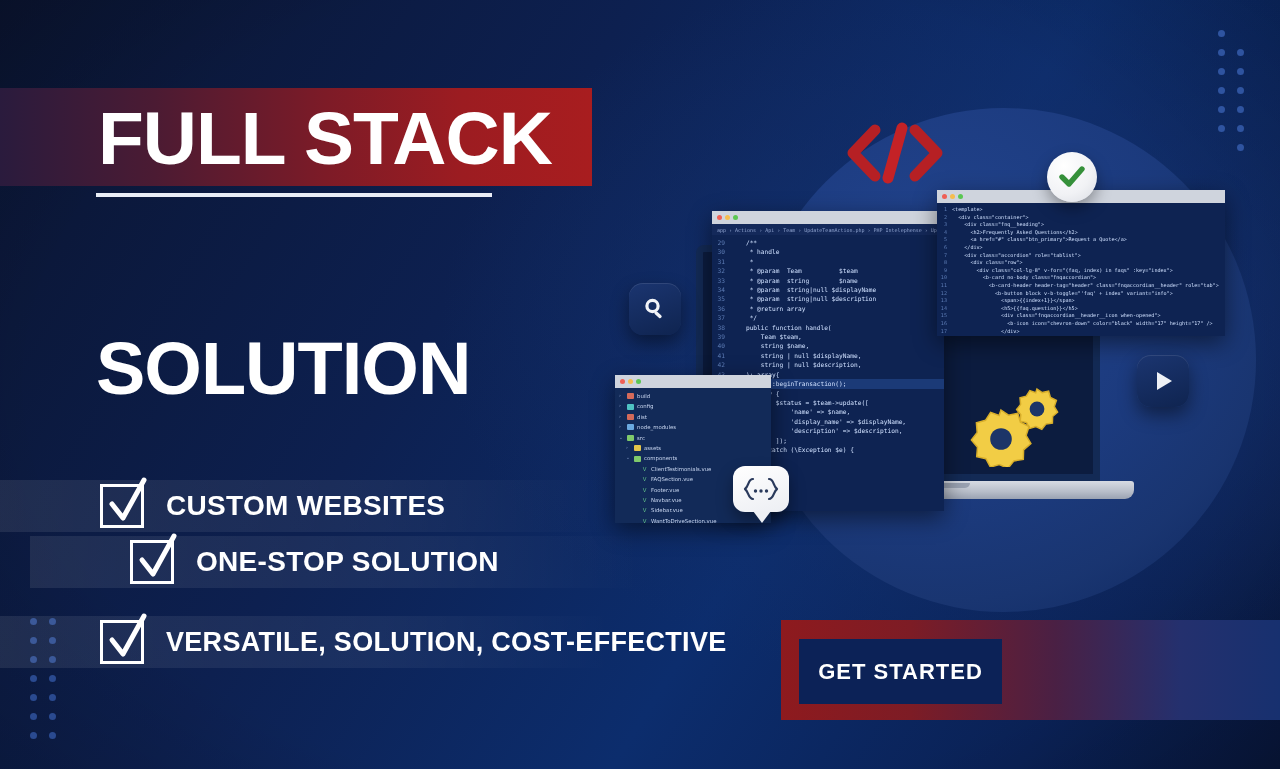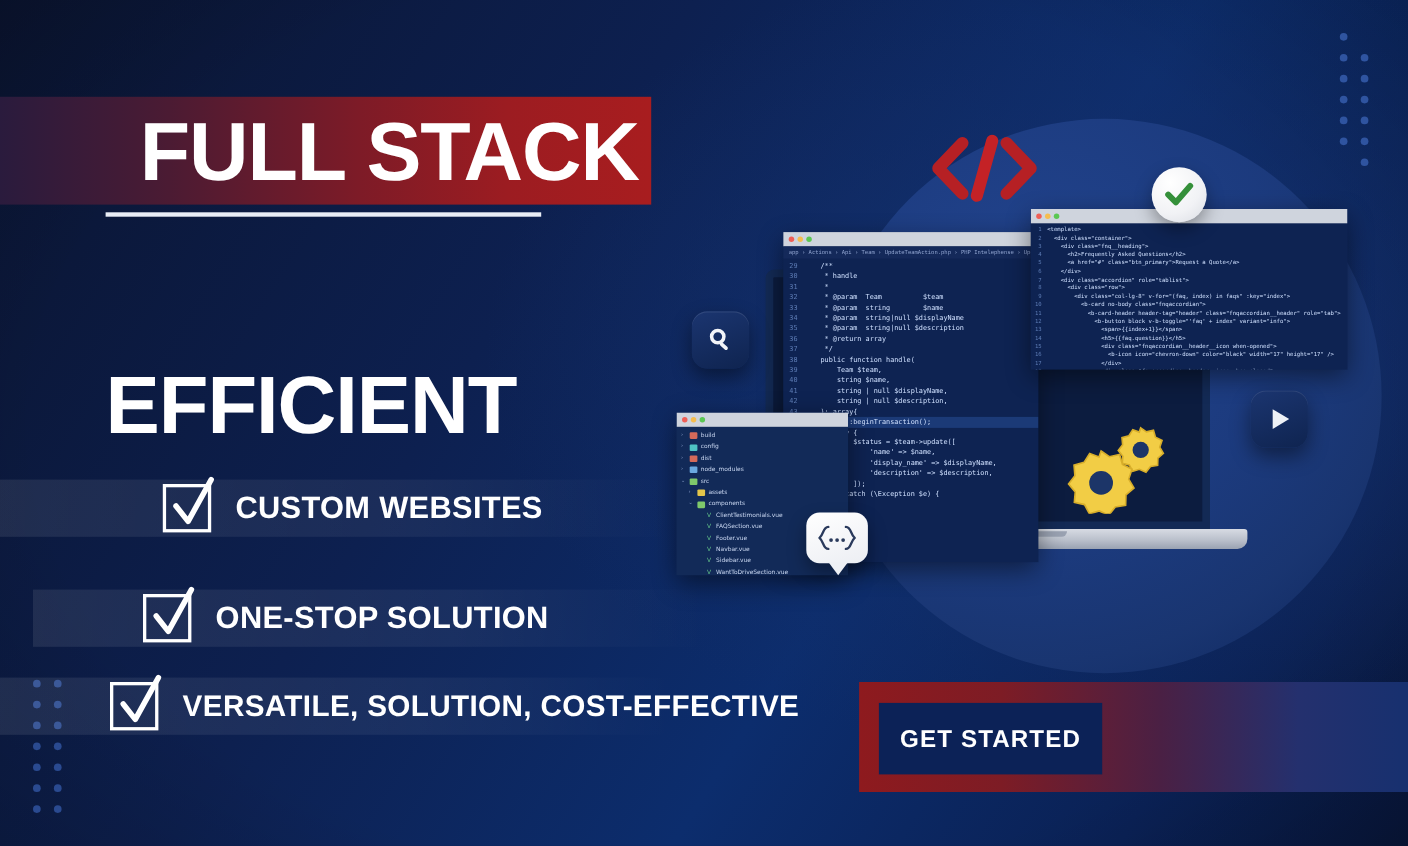--- a/index.html
+++ b/index.html
@@ -40,21 +40,21 @@
   .left { position:absolute; left:0; top:0; width:760px; height:769px; }
 
   .fs-band {
     position:absolute; left:0; top:88px; width:592px; height:98px;
     background:linear-gradient(90deg, #2a1b3d 0%, #4b1b33 26%, #7d1b27 55%, #9c1c21 78%, #a81d1f 100%);
   }
   .fs-band-text {
     position:absolute; left:98px; top:96px; width:500px; height:84px;
     line-height:84px;
     font-size:75px; font-weight:bold; color:#ffffff;
-    letter-spacing:-1px; white-space:nowrap;margin-left:29px;
+    letter-spacing:-1px; white-space:nowrap;
   }
   .fs-rule {
     position:absolute; left:96px; top:193px; width:396px; height:4px;
     background:#e9edf6;
   }
 
   .title-web {
     position:absolute; left:96px; top:228px;
     font-size:92px; font-weight:bold; color:#ffffff; line-height:96px;
     letter-spacing:-1px;
@@ -64,21 +64,21 @@
     font-size:74px; font-weight:bold; color:#ffffff; line-height:88px;
     letter-spacing:-1px;
   }
 
   
   .bullet-row {
     position:absolute; left:0; width:612px; height:52px;
     display:flex; align-items:center;
     background:linear-gradient(90deg, rgba(255,255,255,.085) 0%, rgba(255,255,255,.055) 62%, rgba(255,255,255,0) 100%);
   }
-  .b1 { top:436px;padding-left:48px; }
+  .b1 { top:480px; }
   .b2 { top:536px;margin-left:30px; }
   .b3 { top:616px; }
 
   .chk {
     position:relative; width:44px; height:44px; margin-left:100px;
     border:3px solid #ffffff; background:transparent; flex:0 0 auto;
   }
   .chk svg { position:absolute; left:1px; top:-9px; width:46px; height:50px; overflow:visible; }
   .bullet-label {
     margin-left:22px; color:#ffffff; font-size:28px; font-weight:bold;
@@ -231,21 +231,21 @@
     <span class="dot"></span>
     <span class="dot"></span>
   </div>
 
 <div class="left">
 
   <div class="fs-band"></div>
   <div class="fs-band-text">FULL STACK</div>
   <div class="fs-rule"></div>
 
-  <div class="title-dev">EFFICIENT</div>
+  <div class="title-dev">SOLUTION</div>
 
   <div class="bullet-row b1">
     <div class="chk">
       <svg viewBox="0 0 46 50">
         <path d="M8 26 L19 40 L40 2" fill="none" stroke="#ffffff" stroke-width="5" stroke-linecap="round" stroke-linejoin="round"></path>
       </svg>
     </div>
     <div class="bullet-label">CUSTOM WEBSITES</div>
   </div>
 

